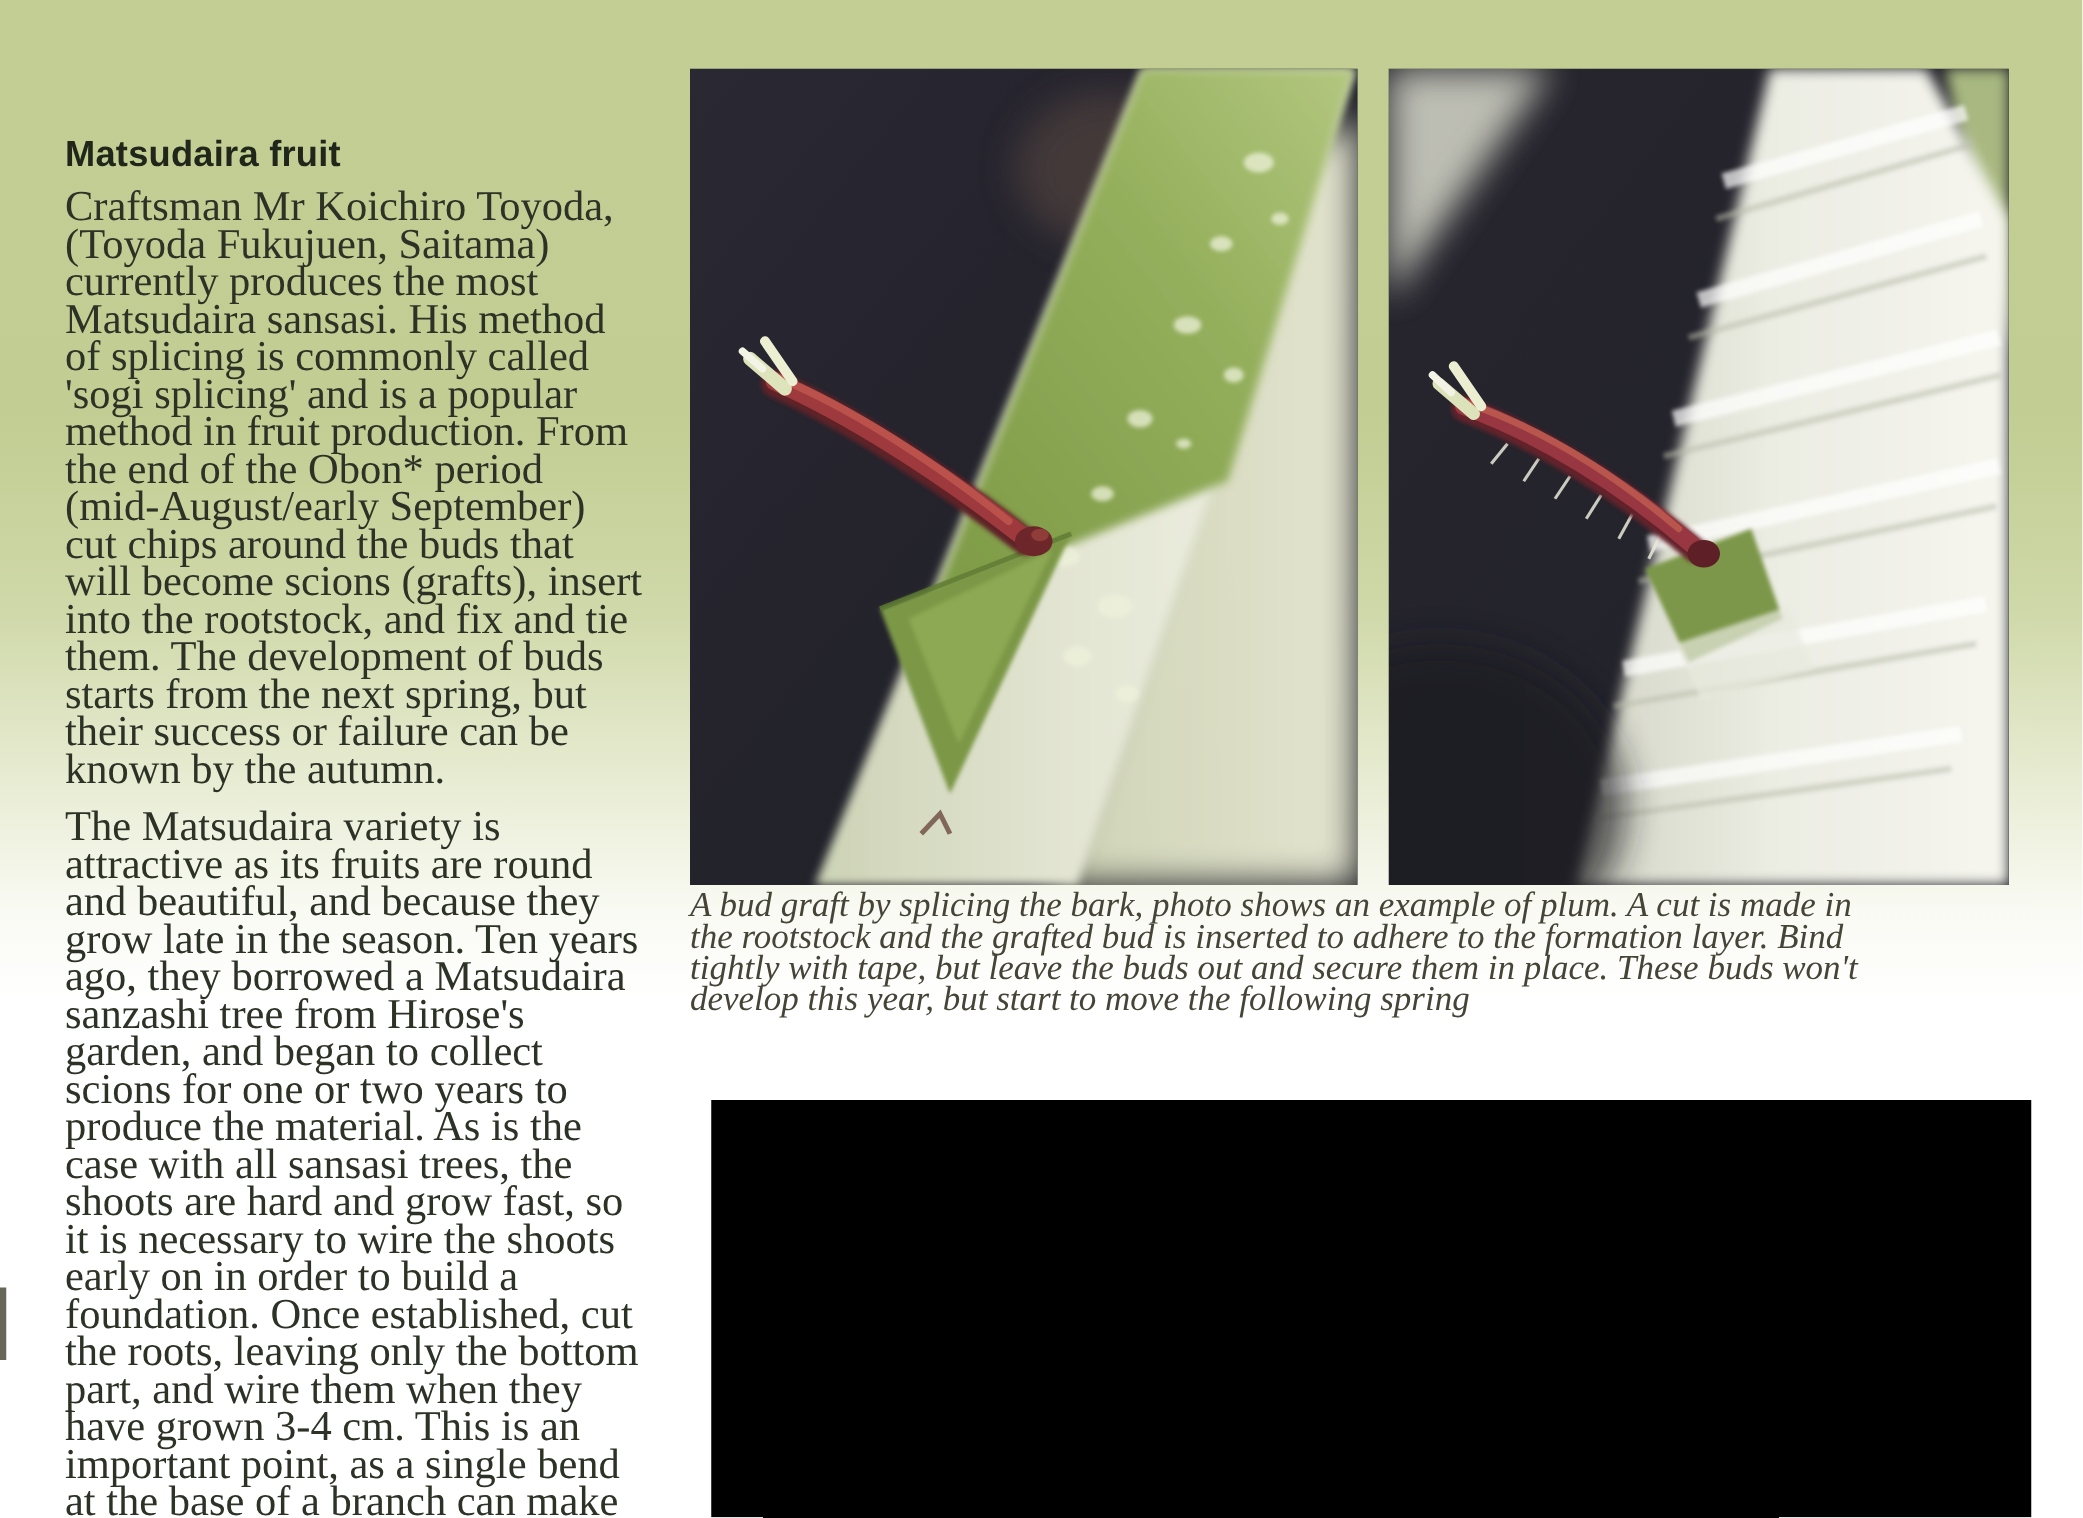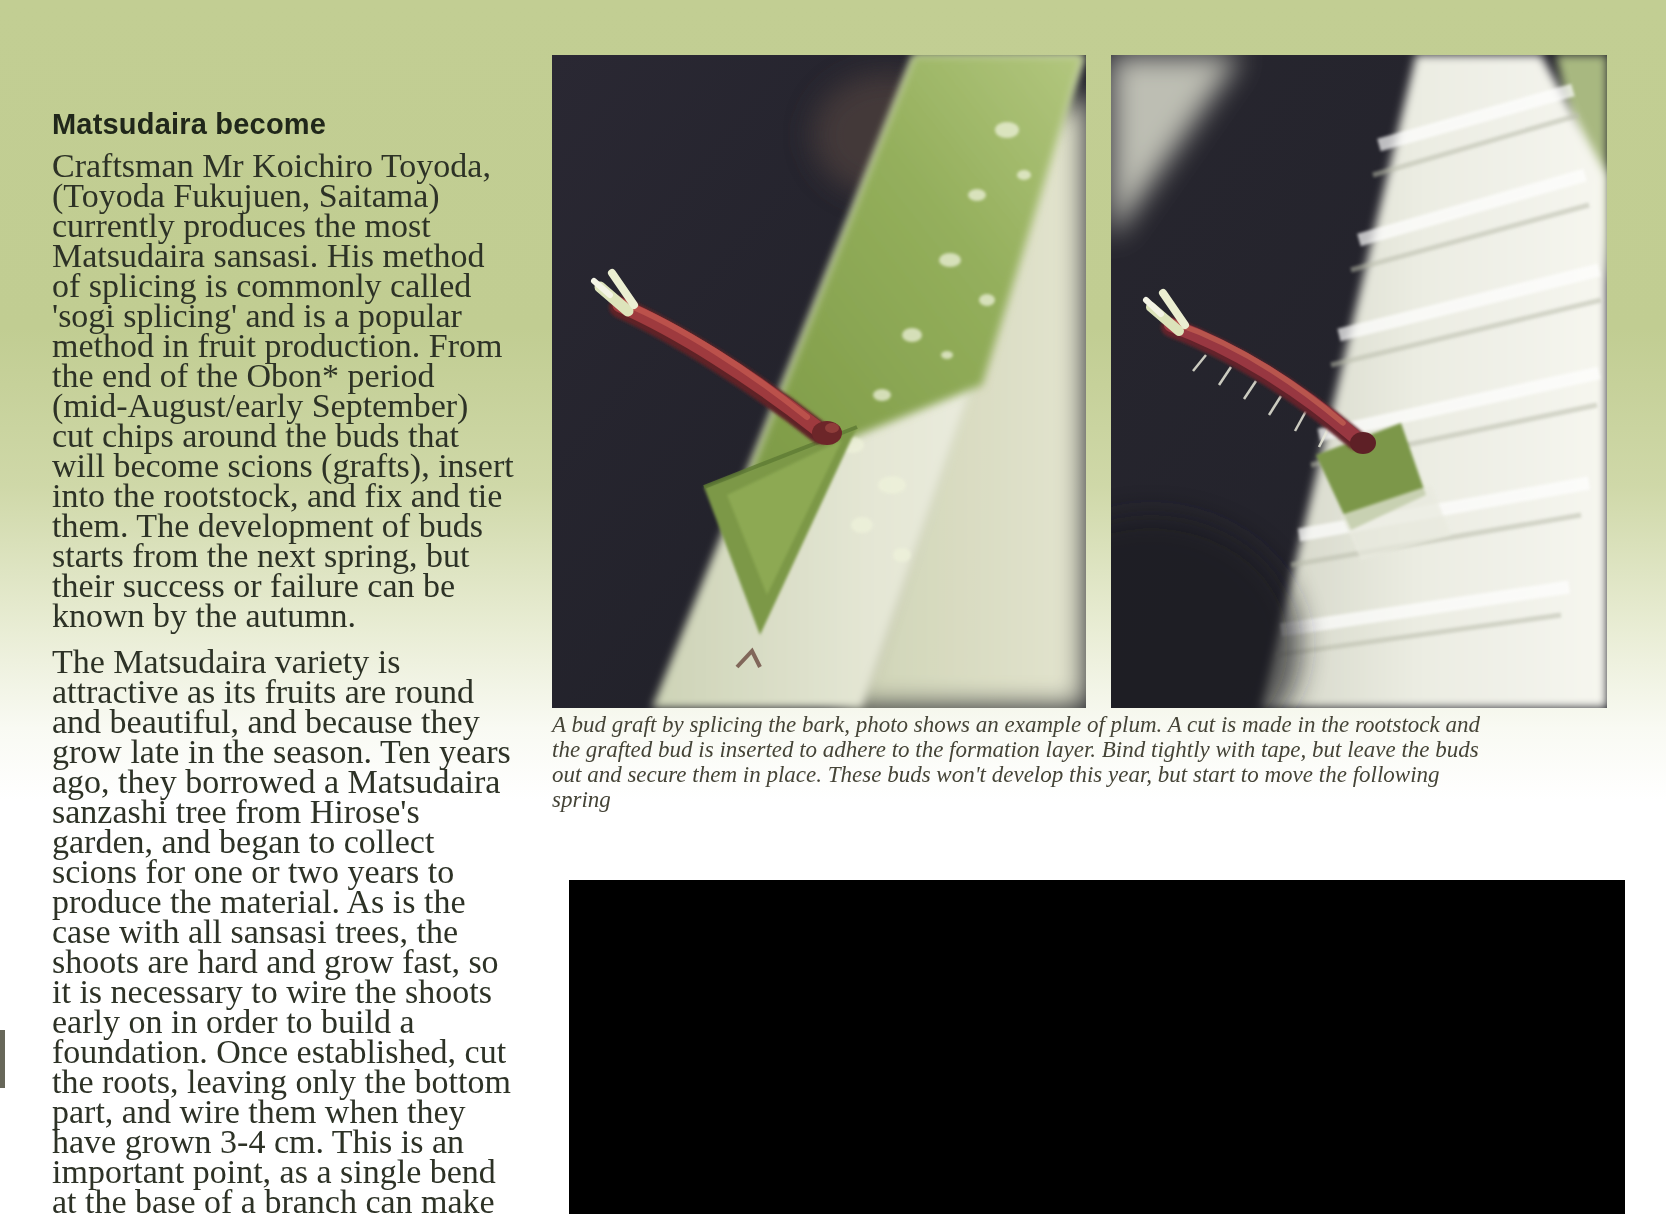--- a/index.html
+++ b/index.html
@@ -13,32 +13,32 @@
   .article h1 {
     margin:0 0 10px 0; font-family:"Liberation Sans", sans-serif; font-weight:700;
     font-size:29px; color:#20271a; letter-spacing:0.2px;
   }
   .article p { margin:0; font-size:34px; line-height:30px; }
   .article p + p { margin-top:16px; }
   .photo { position:absolute; margin:0; overflow:hidden; background:#24242c; }
   .photo svg { display:block; width:100%; height:100%; }
   .caption {
     position:absolute; left:552px; top:712px; width:948px; margin:0;
-    font-style:italic; font-size:23px; line-height:25px; color:#454437;
+    font-style:italic; font-size:28px; line-height:25px; color:#454437;
   }
   .redacted { position:absolute; left:569px; top:880px; width:1056px; height:334px; background:#000000; }
   .artifact { position:absolute; left:0; top:1030px; width:5px; height:58px; background:#4c4c3c; opacity:.85; }
 </style>
 </head>
 <body>
 
 <div class="page">
 
   <div class="article">
-    <h1>Matsudaira become</h1>
+    <h1>Matsudaira fruit</h1>
     <p>Craftsman Mr Koichiro Toyoda, (Toyoda Fukujuen, Saitama) currently produces the most Matsudaira sansasi. His method of splicing is commonly called 'sogi splicing' and is a popular method in fruit production. From the end of the Obon* period (mid-August/early September) cut chips around the buds that will become scions (grafts), insert into the rootstock, and fix and tie them. The development of buds starts from the next spring, but their success or failure can be known by the autumn.</p>
     <p>The Matsudaira variety is attractive as its fruits are round and beautiful, and because they grow late in the season. Ten years ago, they borrowed a Matsudaira sanzashi tree from Hirose's garden, and began to collect scions for one or two years to produce the material. As is the case with all sansasi trees, the shoots are hard and grow fast, so it is necessary to wire the shoots early on in order to build a foundation. Once established, cut the roots, leaving only the bottom part, and wire them when they have grown 3-4 cm. This is an important point, as a single bend at the base of a branch can make a difference in the future.</p>
   </div>
 
   <figure class="photo" style="left:552px; top:55px; width:534px; height:653px;">
     <svg viewBox="0 0 534 653" preserveAspectRatio="none" aria-hidden="true">
       <defs>
         <linearGradient id="p1bg" x1="0" y1="0" x2="1" y2="1">
           <stop offset="0" stop-color="#2a2833"></stop>
             <stop offset="1" stop-color="#1d1e25"></stop>

